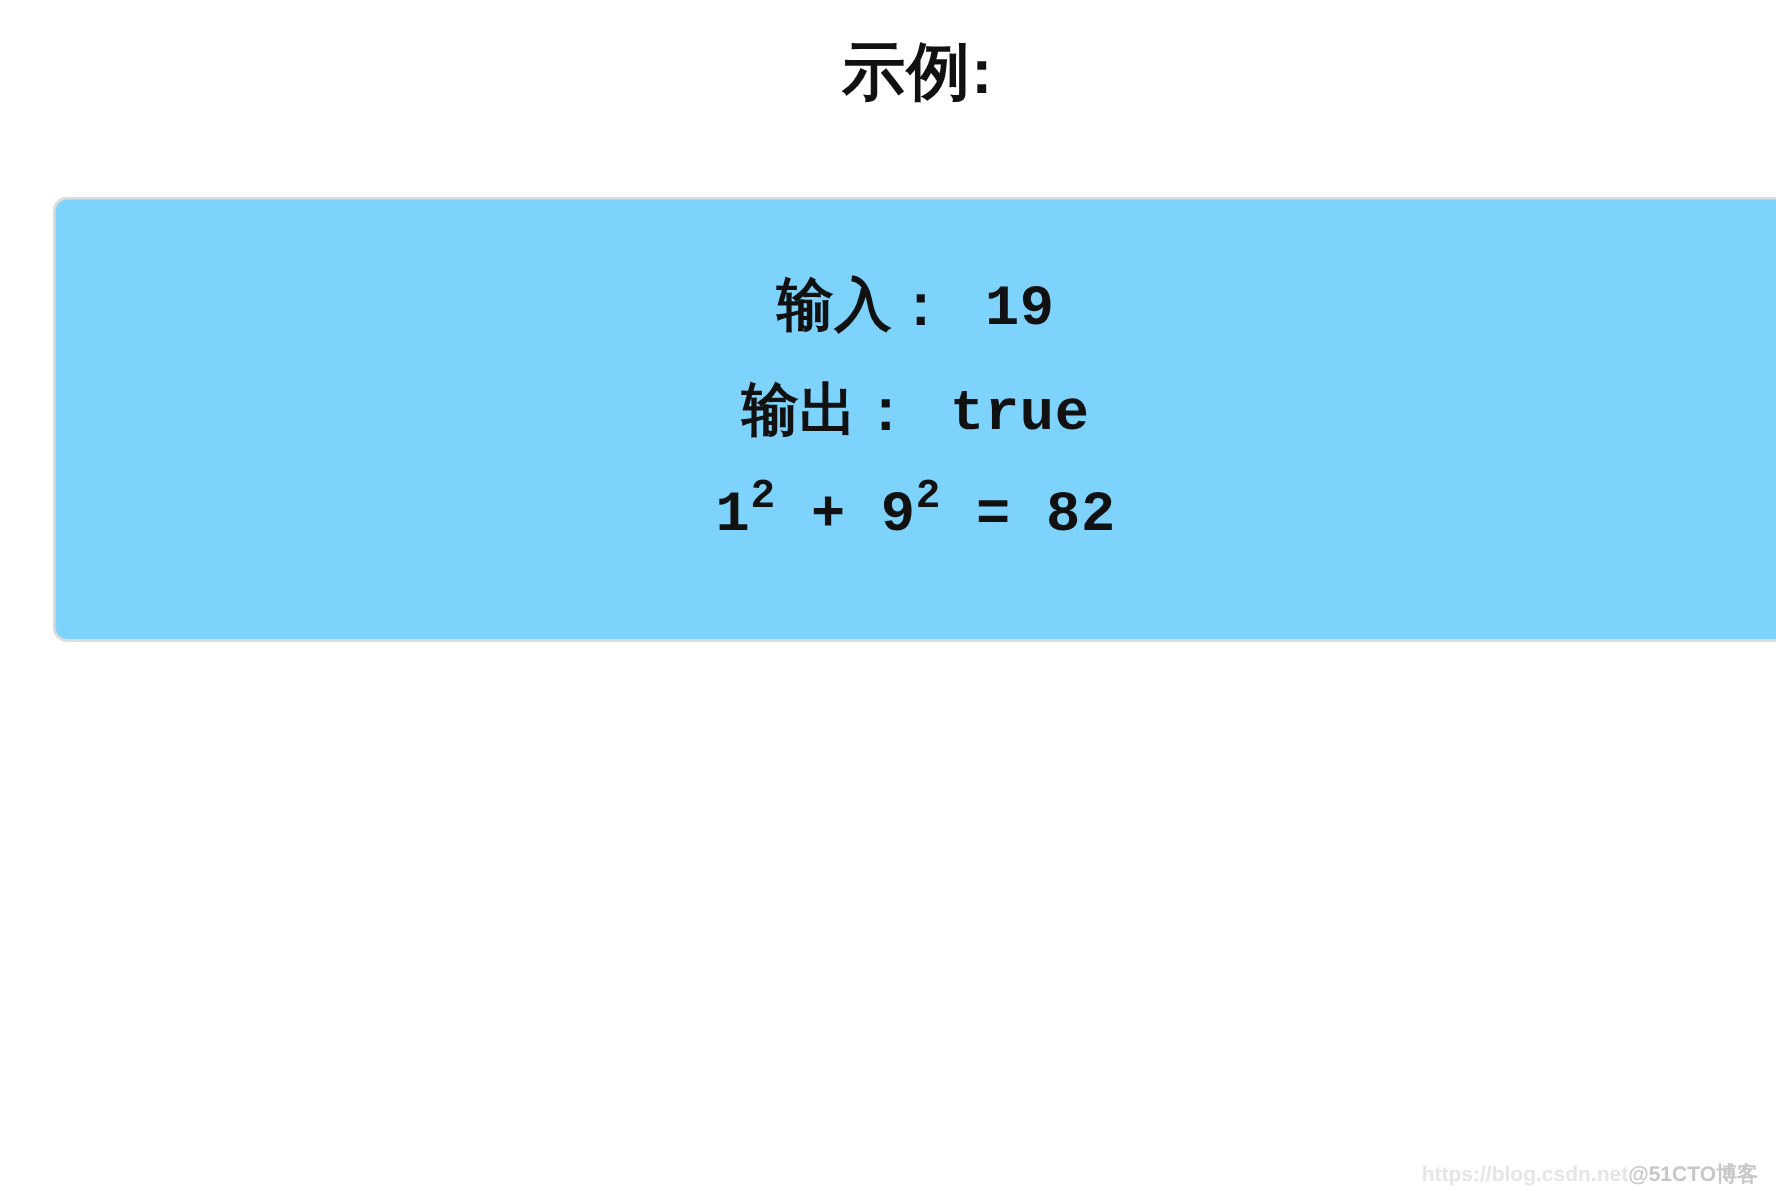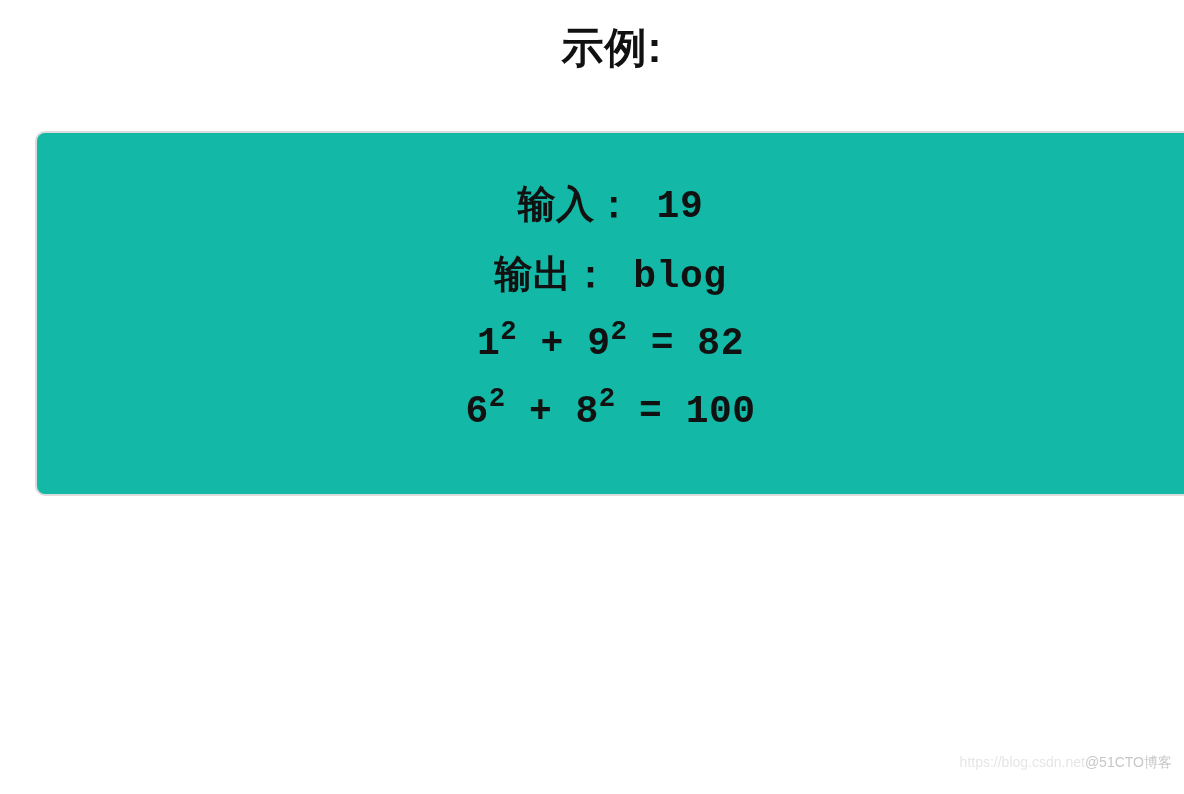--- a/index.html
+++ b/index.html
@@ -21,21 +21,21 @@
     font-size: 42px;
     font-weight: 700;
     color: #111111;
     margin-bottom: 55px;
     letter-spacing: 1px;
   }
   .code-block {
     border: 2px solid #dcdcdc;
     border-right: none;
     border-radius: 10px 0 0 10px;
-    background: #14b8a6;
+    background: #7dd3fc;
     padding: 38px 30px 48px 30px;
     font-family: "SFMono-Regular", Consolas, "Liberation Mono", Menlo, Courier, monospace;
     font-size: 38px;
     color: #111111;
     line-height: 1.78;
     margin-left: -5px;
   }
   .code-line {
     white-space: pre;
     font-weight: 600;
@@ -51,36 +51,36 @@
   sup {
     font-size: 0.72em;
     vertical-align: super;
     line-height: 0;
     position: relative;
     top: -0.07em;
   }
   .watermark {
     position: absolute;
     right: 12px;
-    bottom: 22px;
+    bottom: 2px;
     font-size: 14px;
     color: #c7c7c7;
     font-family: Arial, sans-serif;
+    font-weight: bold;
   }
   .watermark .faint {
     color: #e6e6e6;
   }
 </style>
 </head>
 <body>
 
 <div class="heading">示例: </div>
 
 <div class="code-block">
   <div class="code-line"><span class="code-label">输入：</span> <span class="mono">19</span></div>
-  <div class="code-line"><span class="code-label">输出：</span> <span class="mono">blog</span></div>
+  <div class="code-line"><span class="code-label">输出：</span> <span class="mono">true</span></div>
   <div id="explain-lines">
       <div class="code-line mono">1<sup>2</sup> + 9<sup>2</sup> = 82</div>
-      <div class="code-line mono">6<sup>2</sup> + 8<sup>2</sup> = 100</div>
     </div>
 </div>
 
 <div class="watermark"><span class="faint">https://blog.csdn.net</span><span>@51CTO博客</span></div>
 
 </body></html>

